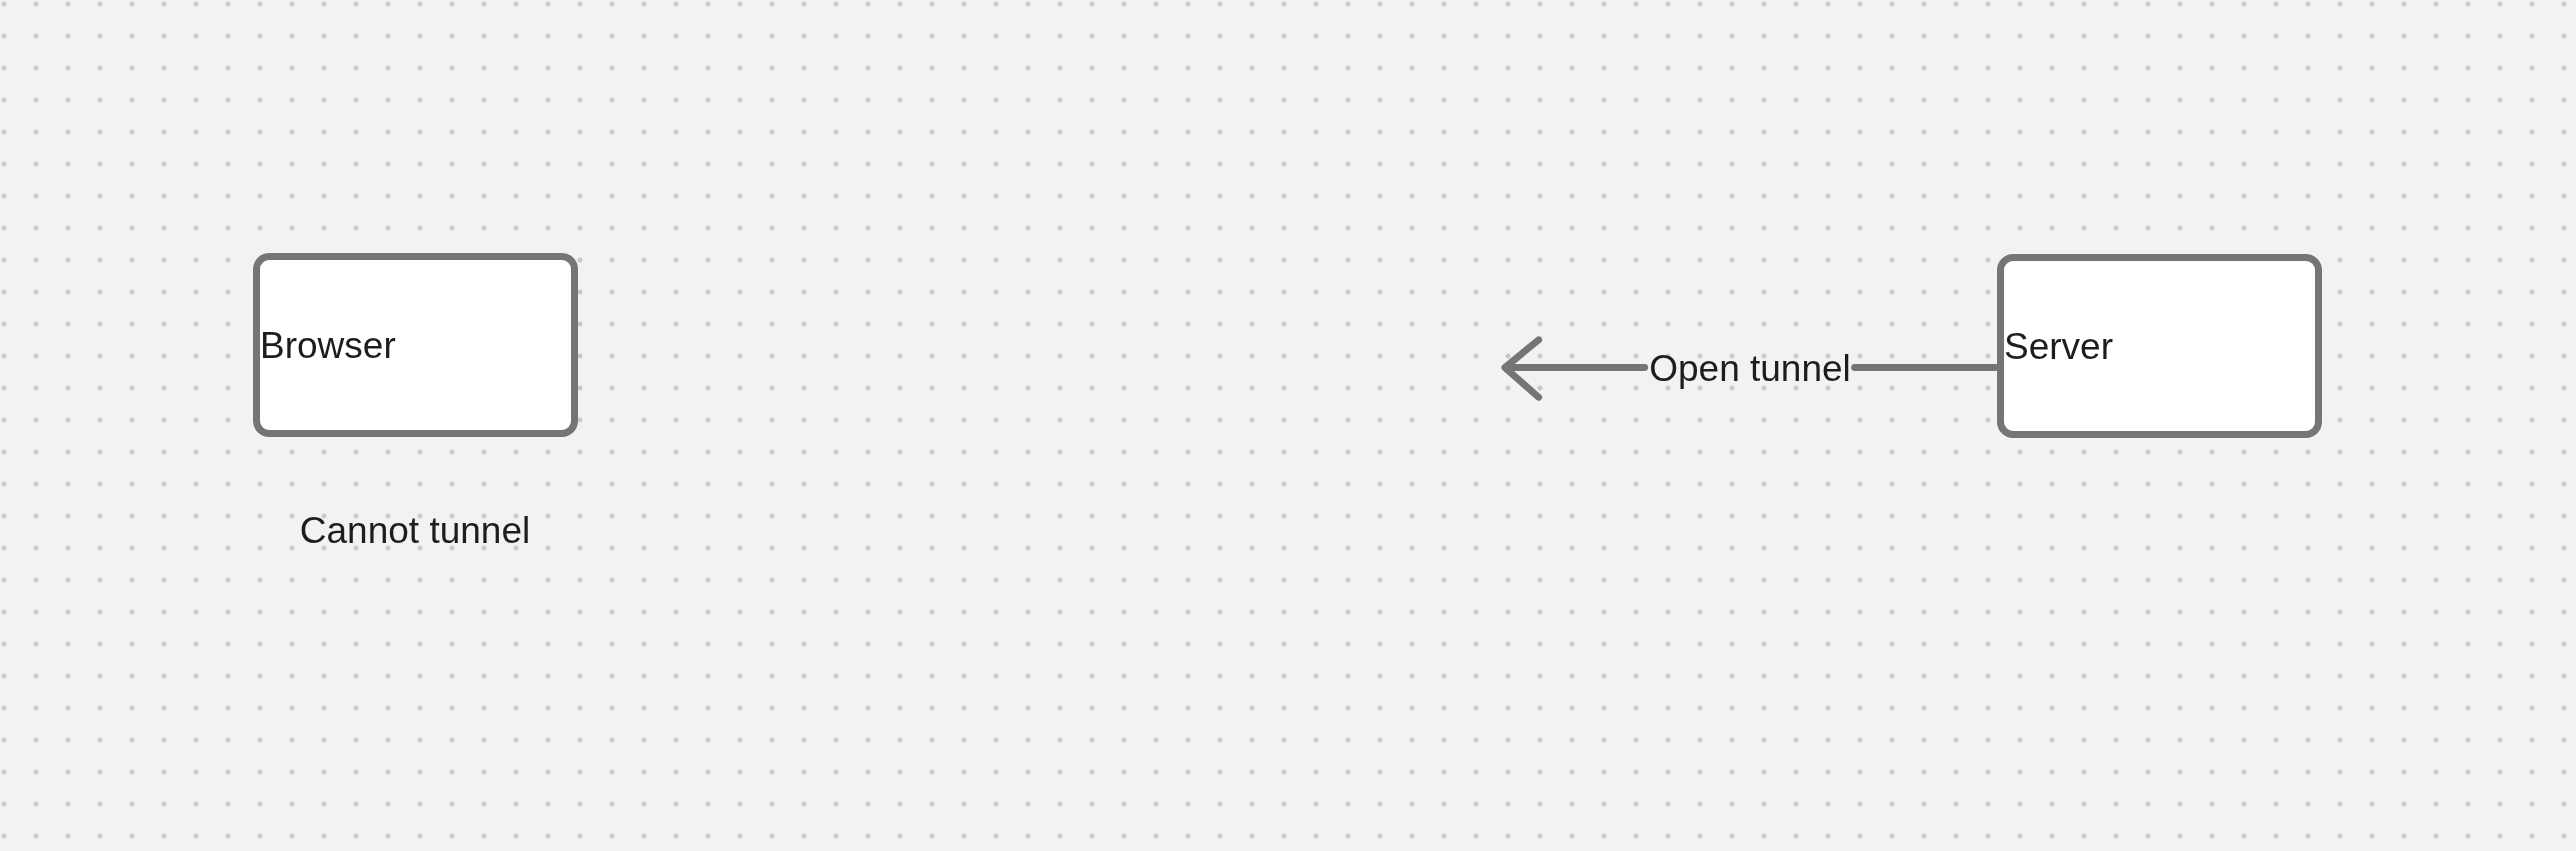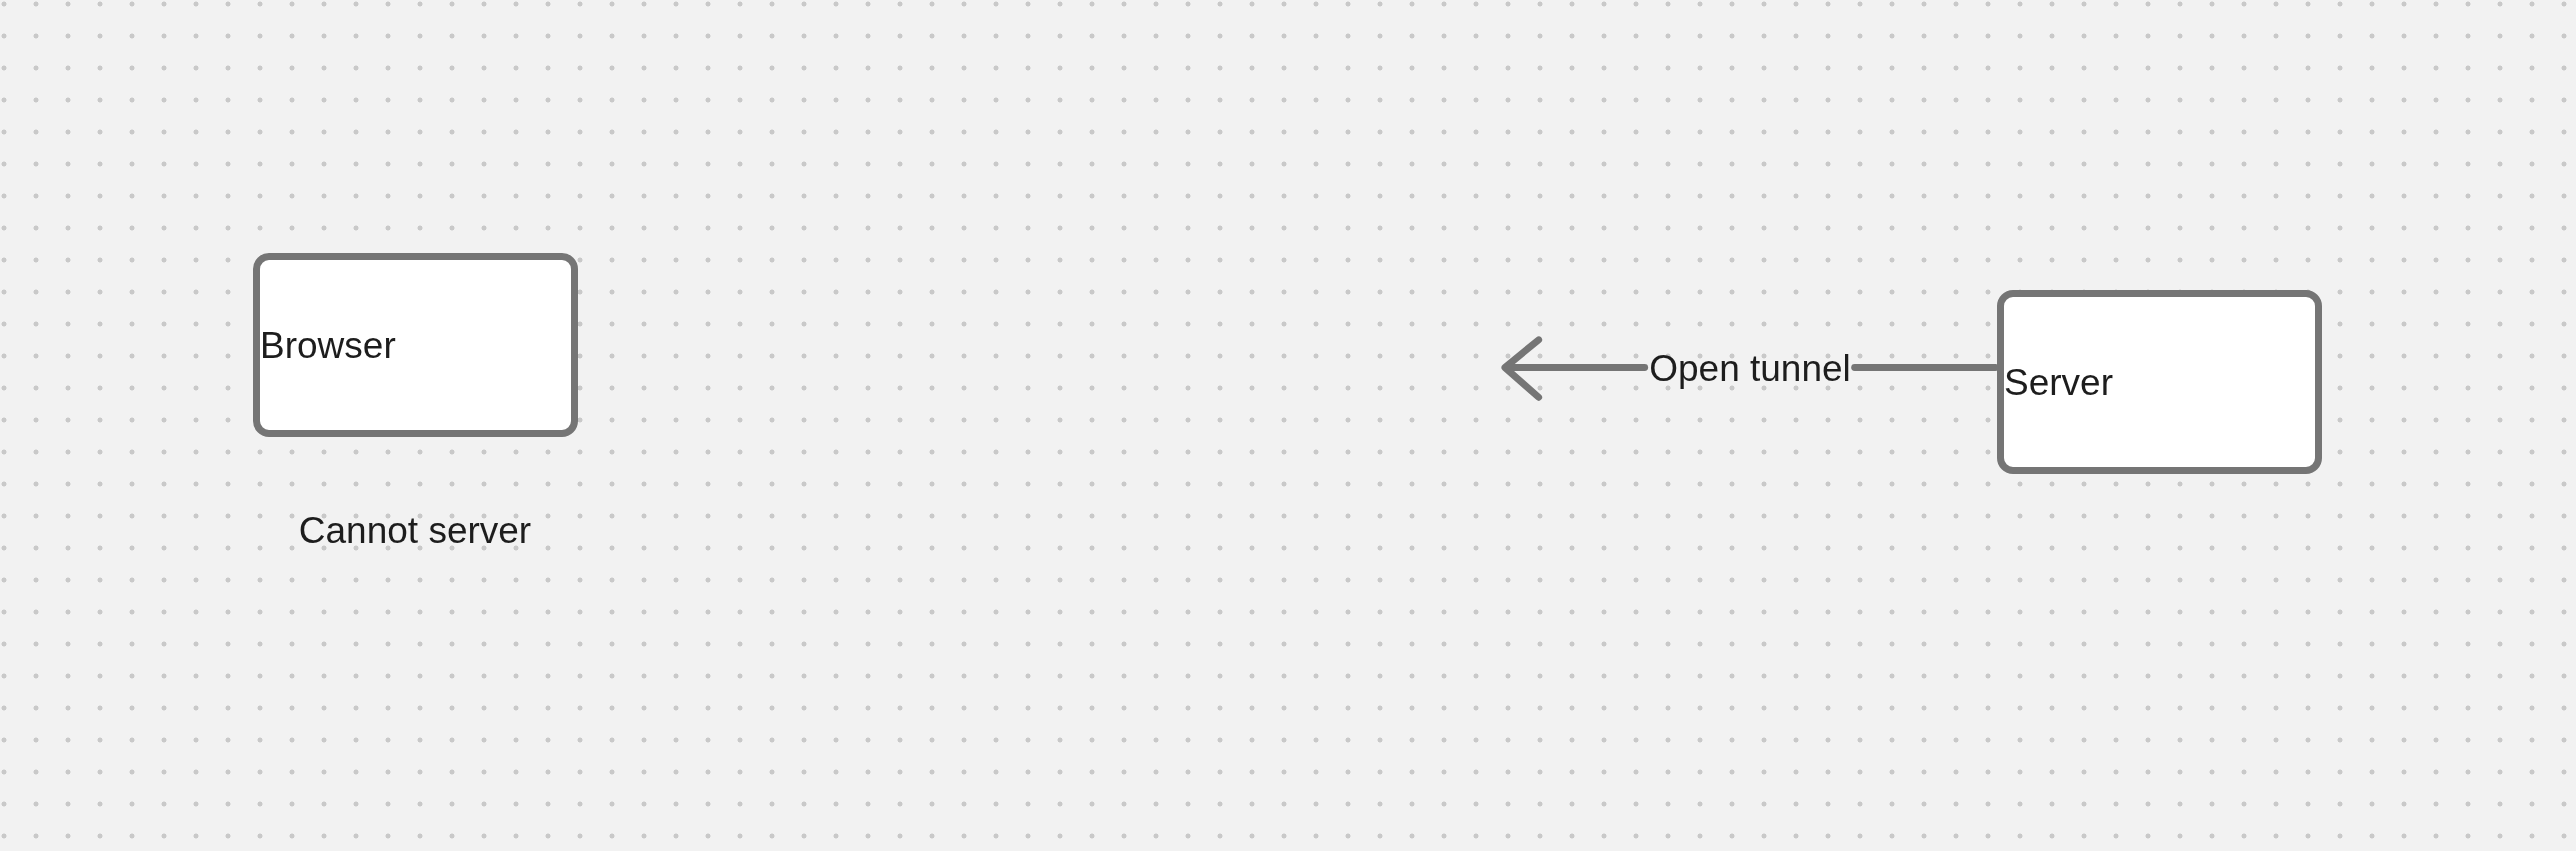--- a/index.html
+++ b/index.html
@@ -33,21 +33,21 @@
     justify-content: flex-start;
   }
   .node-label {
     font-size: 37px;
     line-height: 1;
     color: #1d1d1d;
     white-space: nowrap;
   }
   .node-browser { left: 253px; top: 253px; }
   .node-gateway { left: 1174px; top: 254px; }
-  .node-server  { left: 1997px; top: 254px; margin-top: 36px; }
+  .node-server  { left: 1997px; top: 254px; }
 
   .caption {
     position: absolute;
     left: 415px;
     top: 507px;
     transform: translateX(-50%);
     text-align: center;
     font-size: 37px;
     line-height: 48px;
     color: #1d1d1d;
@@ -89,21 +89,21 @@
   <div class="node node-browser">
     <span class="node-label">Browser</span>
   </div>
 
 
   <div class="node node-server">
     <span class="node-label">Server</span>
   </div>
 
   <div class="caption">
-    <div>Cannot server</div>
+    <div>Cannot tunnel</div>
   </div>
 
   <svg class="arrow-svg" viewBox="0 0 2600 859">
     <path class="arrow-stroke" d="M 1553 343 L 1519 371 L 1553 401"></path>
     <line class="arrow-stroke" x1="1522" y1="371" x2="1660" y2="371"></line>
     <line class="arrow-stroke" x1="1872" y1="371" x2="2014" y2="371"></line>
   </svg>
 
   <div class="arrow-label">Open tunnel</div>
 

